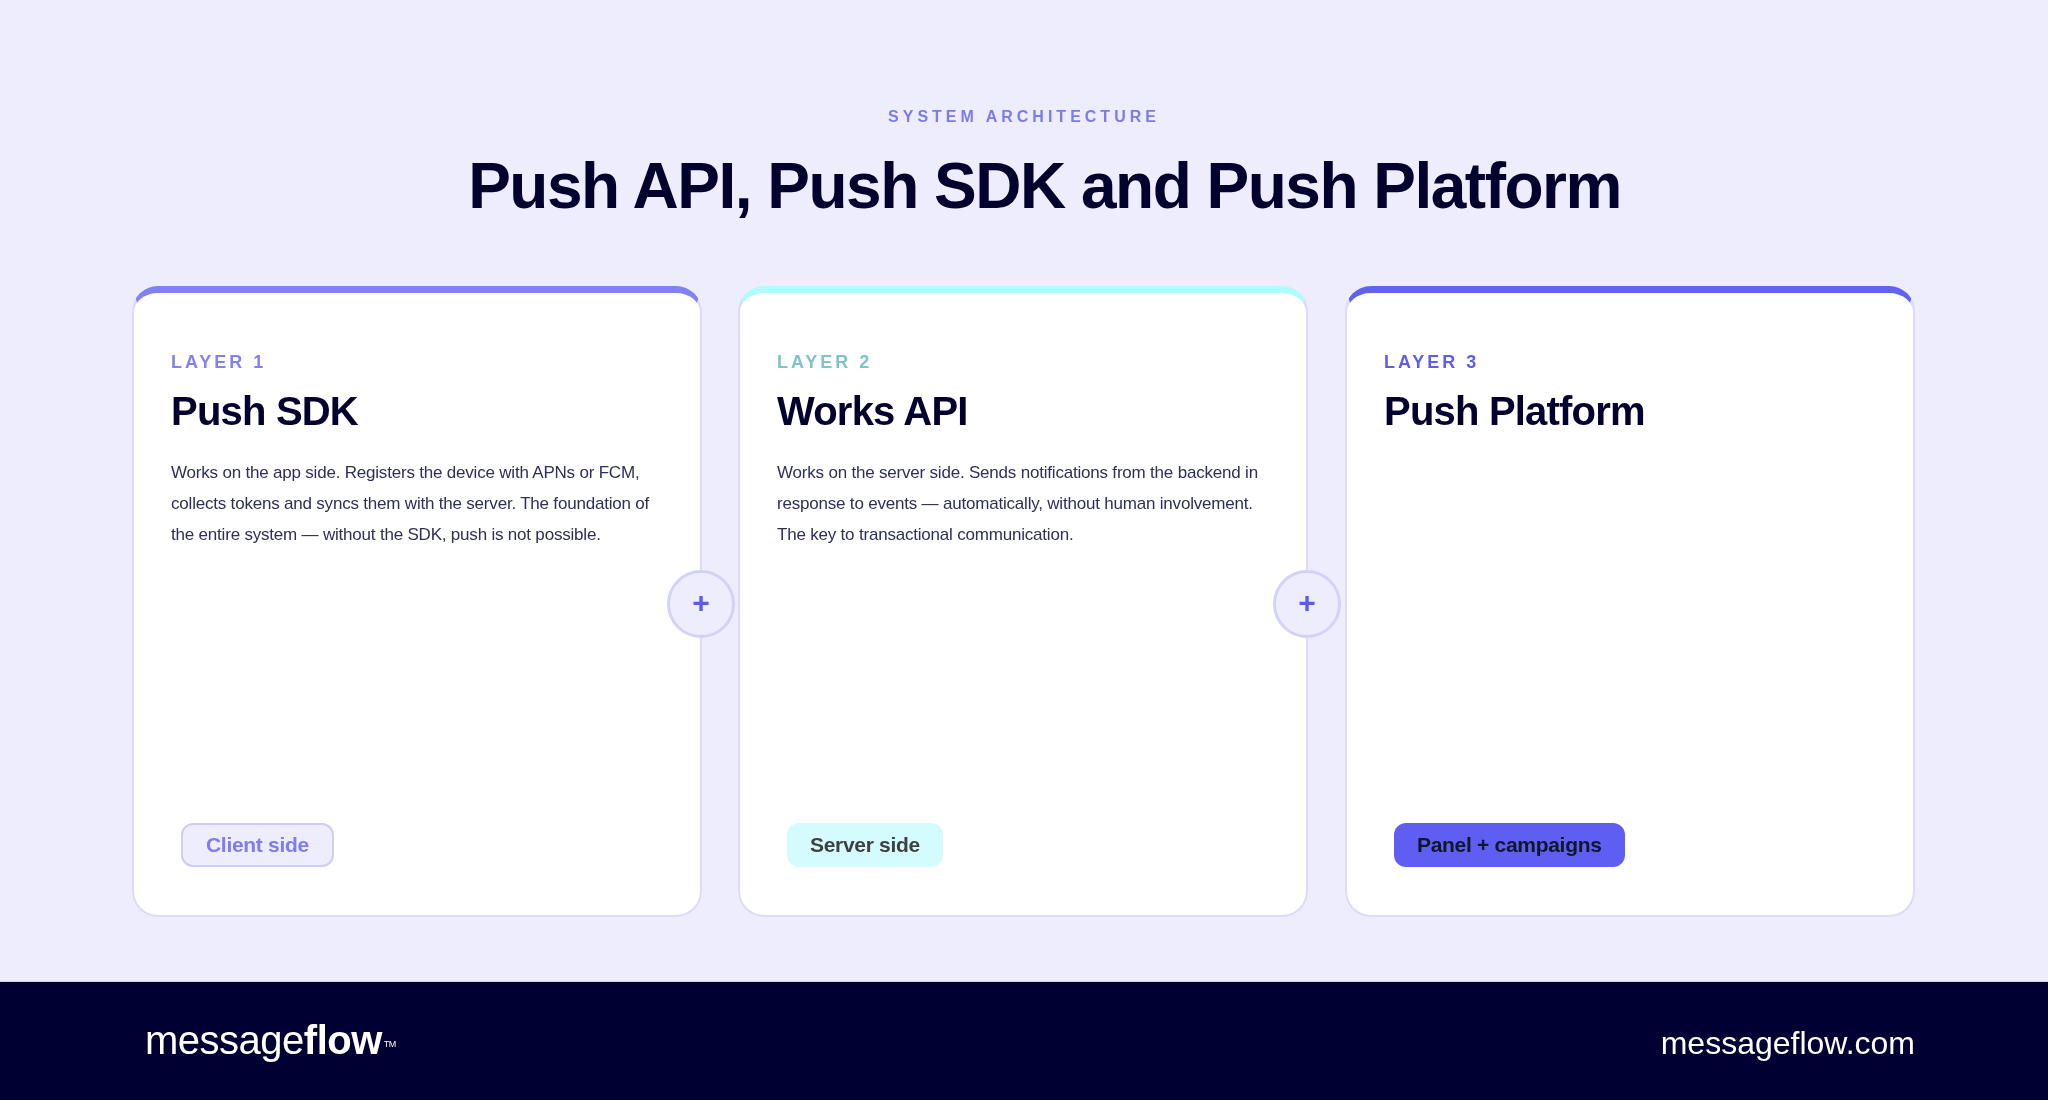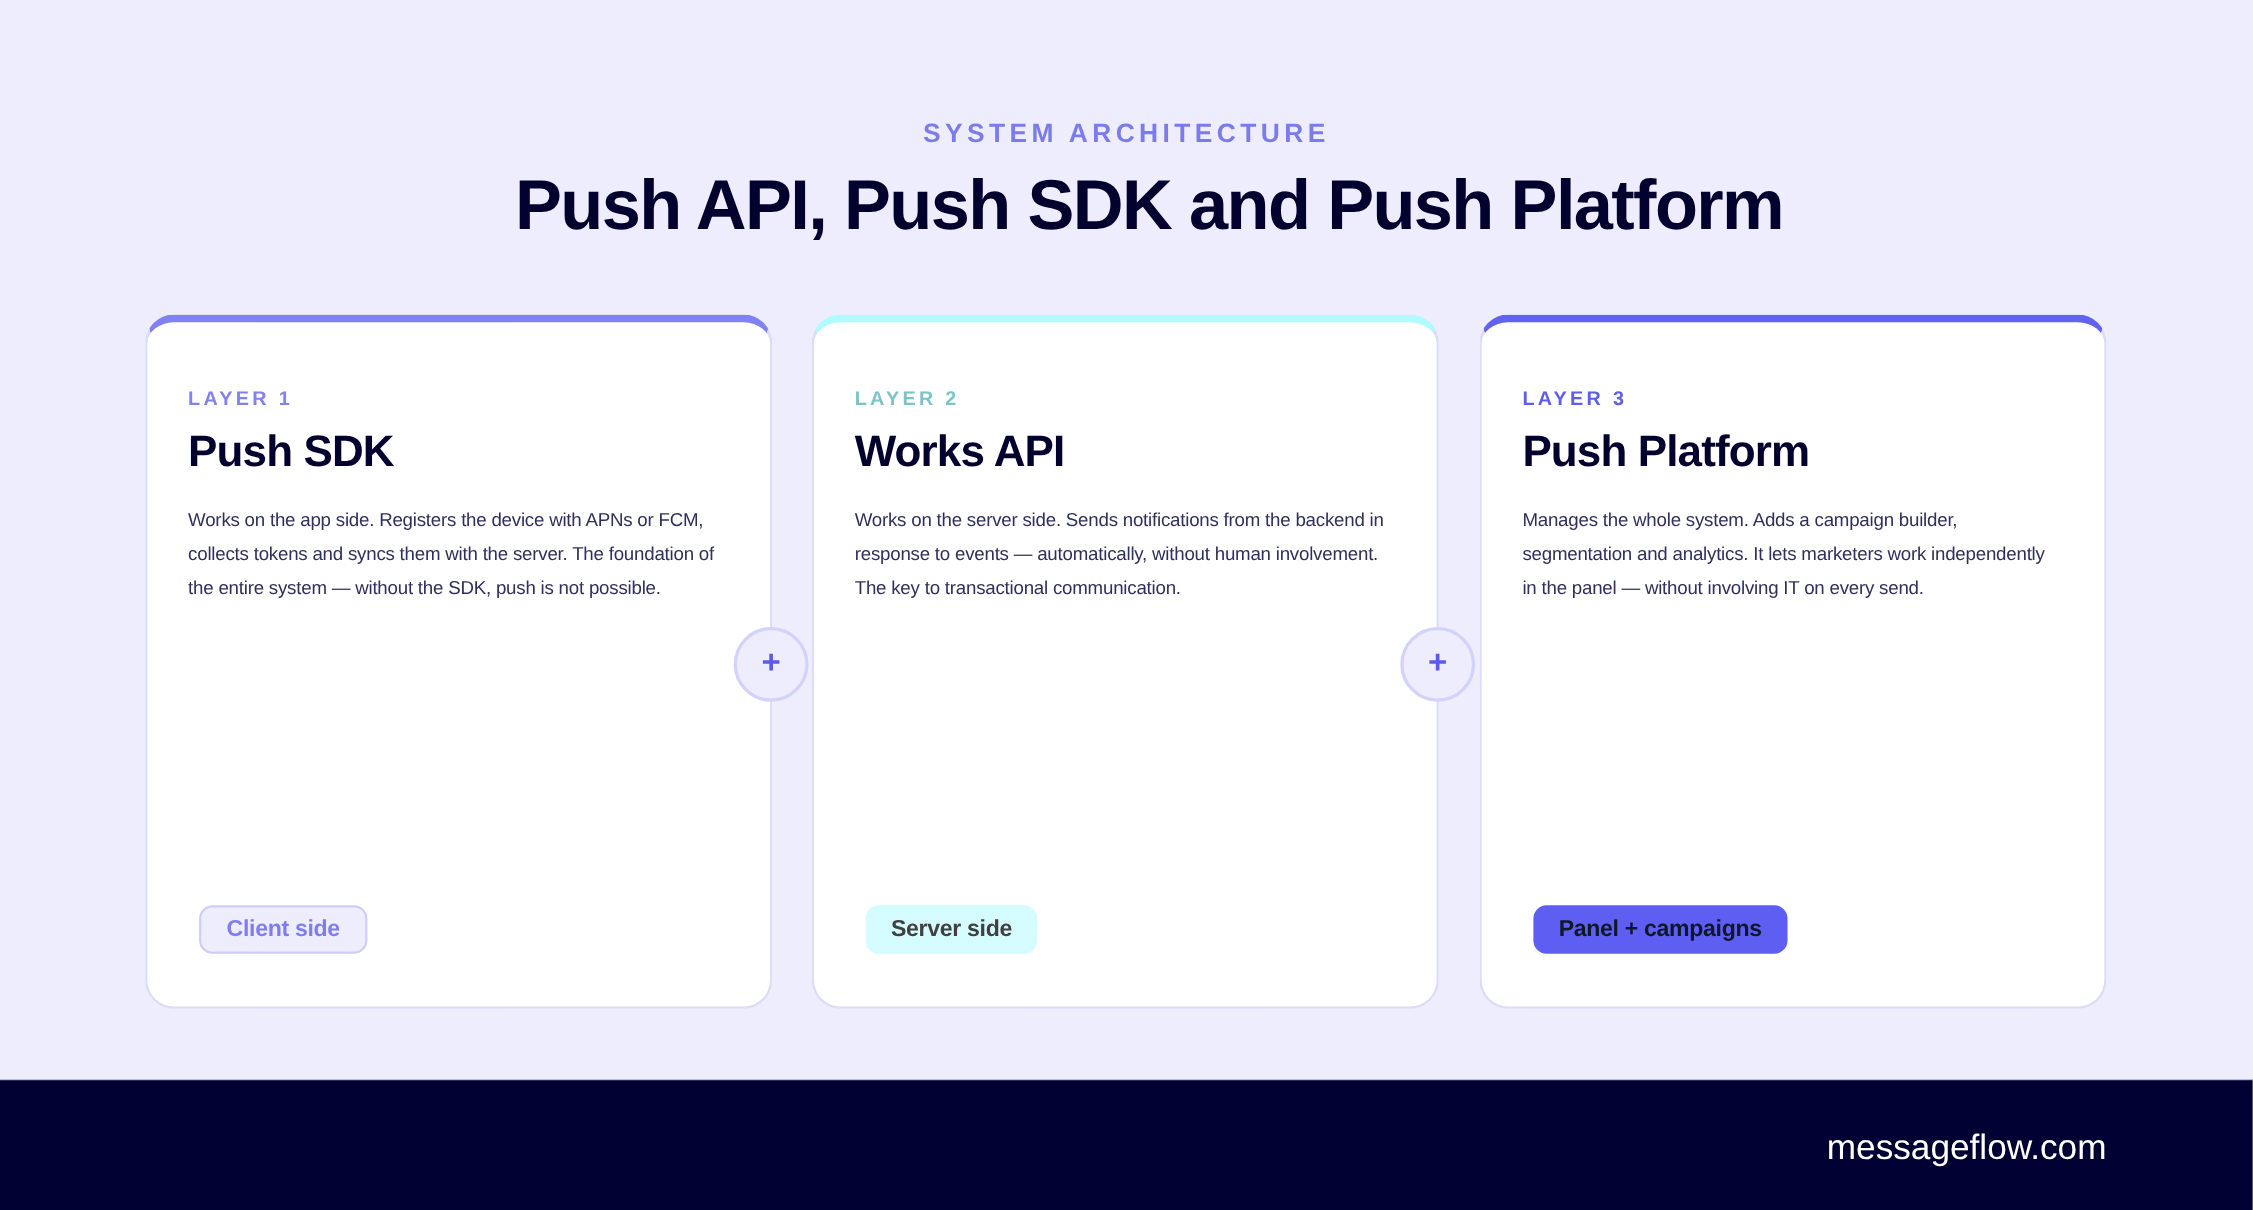--- a/index.html
+++ b/index.html
@@ -5,21 +5,21 @@
   * { box-sizing: border-box; margin: 0; padding: 0; }
   html, body { width: 2048px; height: 1100px; overflow: hidden; }
   body {
     background: #EEEDFD;
     font-family: "Liberation Sans", "DejaVu Sans", sans-serif;
     position: relative;
     color: #020230;
   }
   .eyebrow {
     position: absolute; left: 0; width: 2048px; top: 108px;
-    text-align: center; font-size: 24px; font-weight: 700;
+    text-align: center; font-size: 16px; font-weight: 700;
     letter-spacing: 4px; color: #7B7BEC;
   }
   .title {
     position: absolute; left: 0; width: 2048px; top: 148px;
     text-align: center; font-size: 64px; font-weight: 700;
     letter-spacing: -1.5px; color: #03022F; line-height: 76px; padding-left: 41px;
   }
   .card {
     position: absolute; top: 286px; width: 570px; height: 631px;
     background: #FFFFFF; border: 2px solid #DCDBF9;
@@ -104,19 +104,21 @@
   <div class="badge b2">Server side</div>
 </div>
 
 <div class="plus p2">
   <span>+</span>
 </div>
 
 <div class="card c3" style="--accent:#6262F0; --label:#5E5EEA;">
   <div class="layer-label">LAYER 3</div>
   <div class="card-title">Push Platform</div>
-  <p class="card-body">Manages the whole system. Adds a campaign builder, segmentation and analytics. It lets marketers work independently in the panel — without involving IT on every send.</p>
   <div class="badge b3">Panel + campaigns</div>
 </div>
 
 <div class="footer">
+  <div class="logo">
+    <span class="light">message</span><span class="bold">flow</span><span class="tm">TM</span>
+  </div>
   <div class="site">messageflow.com</div>
 </div>
 
 </body></html>

